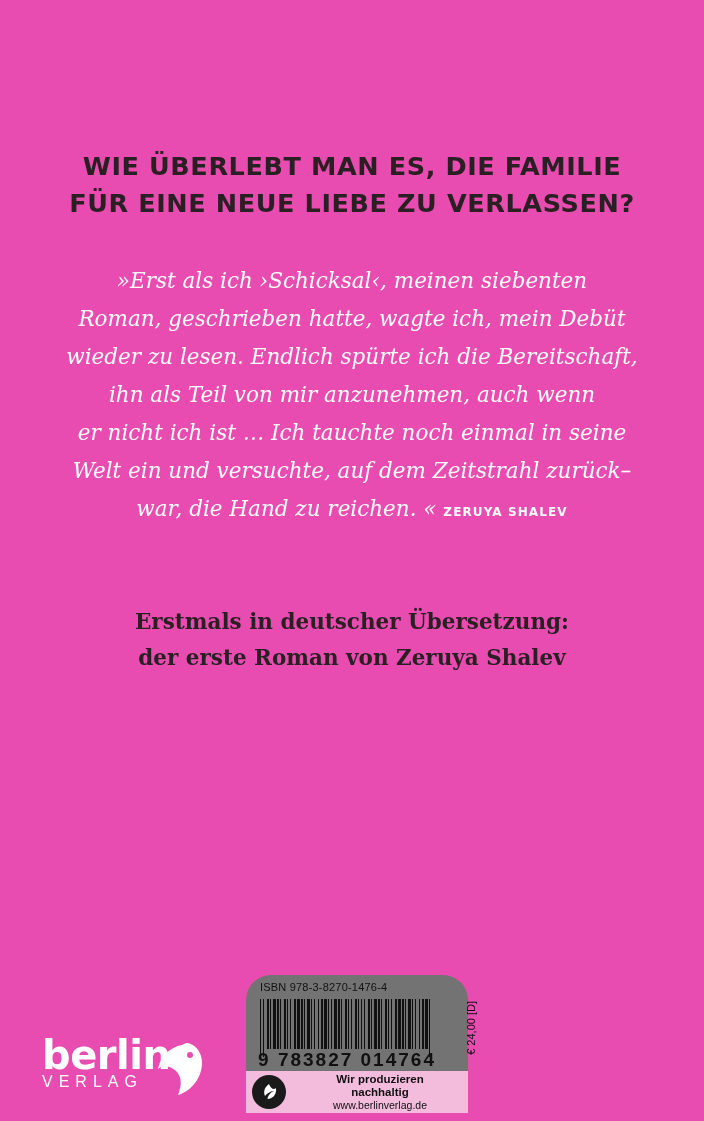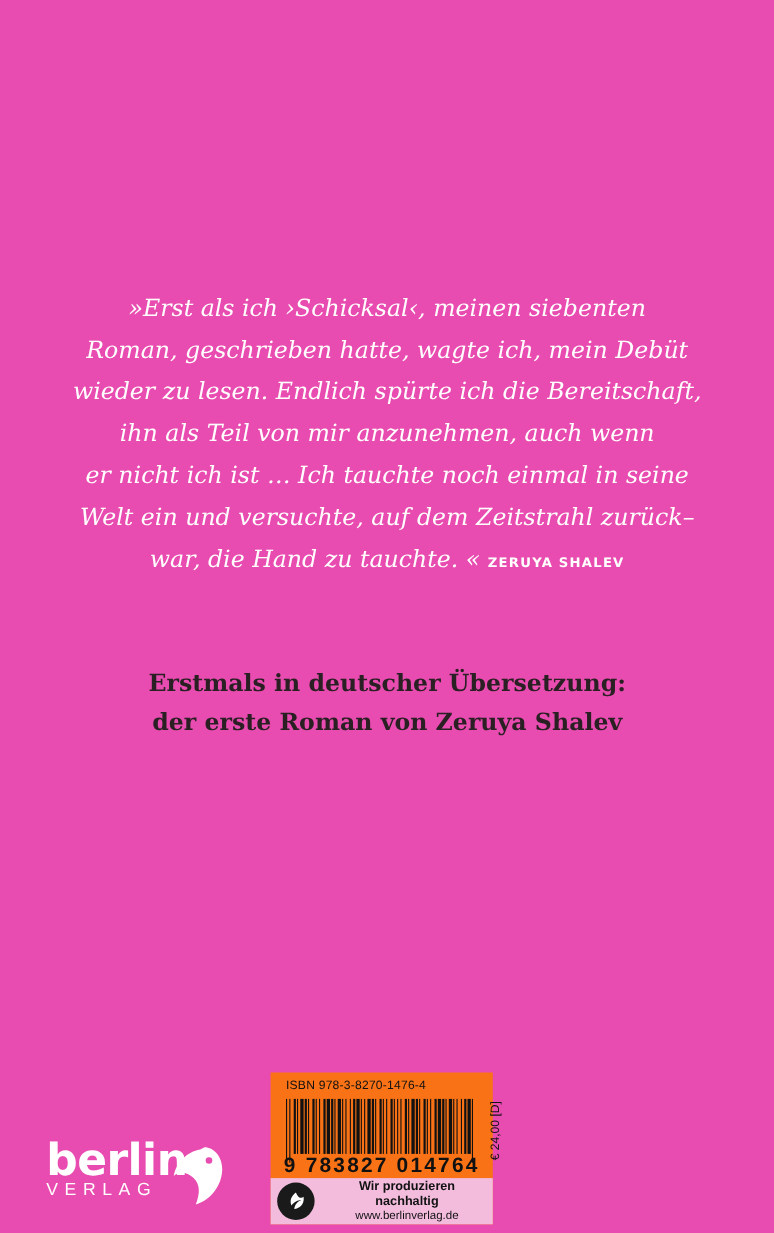--- a/index.html
+++ b/index.html
@@ -78,24 +78,25 @@
   }
   .subline span {
     display: block;
   }
 
   
   .barcode-block {
     position: absolute;
     left: 246px;
     top: 975px;
-    width: 202px;
+    width: 222px;
     height: 138px;
-    background: #f97316;
-    box-sizing: border-box;
+    background: #737373;
+    box-sizing: border-box;
+    border-radius: 25px;
   }
   .isbn-text {
     position: absolute;
     left: 14px;
     top: 6px;
     font-family: "Liberation Sans", sans-serif;
     font-size: 11px;
     color: #111;
     letter-spacing: 0.2px;
   }
@@ -205,29 +206,33 @@
     top: 6px;
     width: 52px;
     height: 58px;
   }
 </style>
 </head>
 <body>
 
 <div class="cover">
 
+  <div class="headline">
+    <span class="l1">WIE ÜBERLEBT MAN ES, DIE FAMILIE</span>
+    <span class="l2">FÜR EINE NEUE LIEBE ZU VERLASSEN?</span>
+  </div>
 
   <div class="quote">
     <span class="line">»Erst als ich ›Schicksal‹, meinen siebenten</span>
     <span class="line">Roman, geschrieben hatte, wagte ich, mein Debüt</span>
     <span class="line">wieder zu lesen. Endlich spürte ich die Bereitschaft,</span>
     <span class="line">ihn als Teil von mir anzunehmen, auch wenn</span>
     <span class="line">er nicht ich ist … Ich tauchte noch einmal in seine</span>
     <span class="line">Welt ein und versuchte, auf dem Zeitstrahl zurück–</span>
-    <span class="line"><span>war, die Hand zu tauchte. «</span> <span class="attribution">ZERUYA SHALEV</span></span>
+    <span class="line"><span>war, die Hand zu reichen. «</span> <span class="attribution">ZERUYA SHALEV</span></span>
   </div>
 
   <div class="subline">
     <span>Erstmals in deutscher Übersetzung:</span>
     <span>der erste Roman von Zeruya Shalev</span>
   </div>
 
   <div class="barcode-block">
     <div class="isbn-text">ISBN 978-3-8270-1476-4</div>
     <div class="price-text">€ 24,00 [D]</div>

